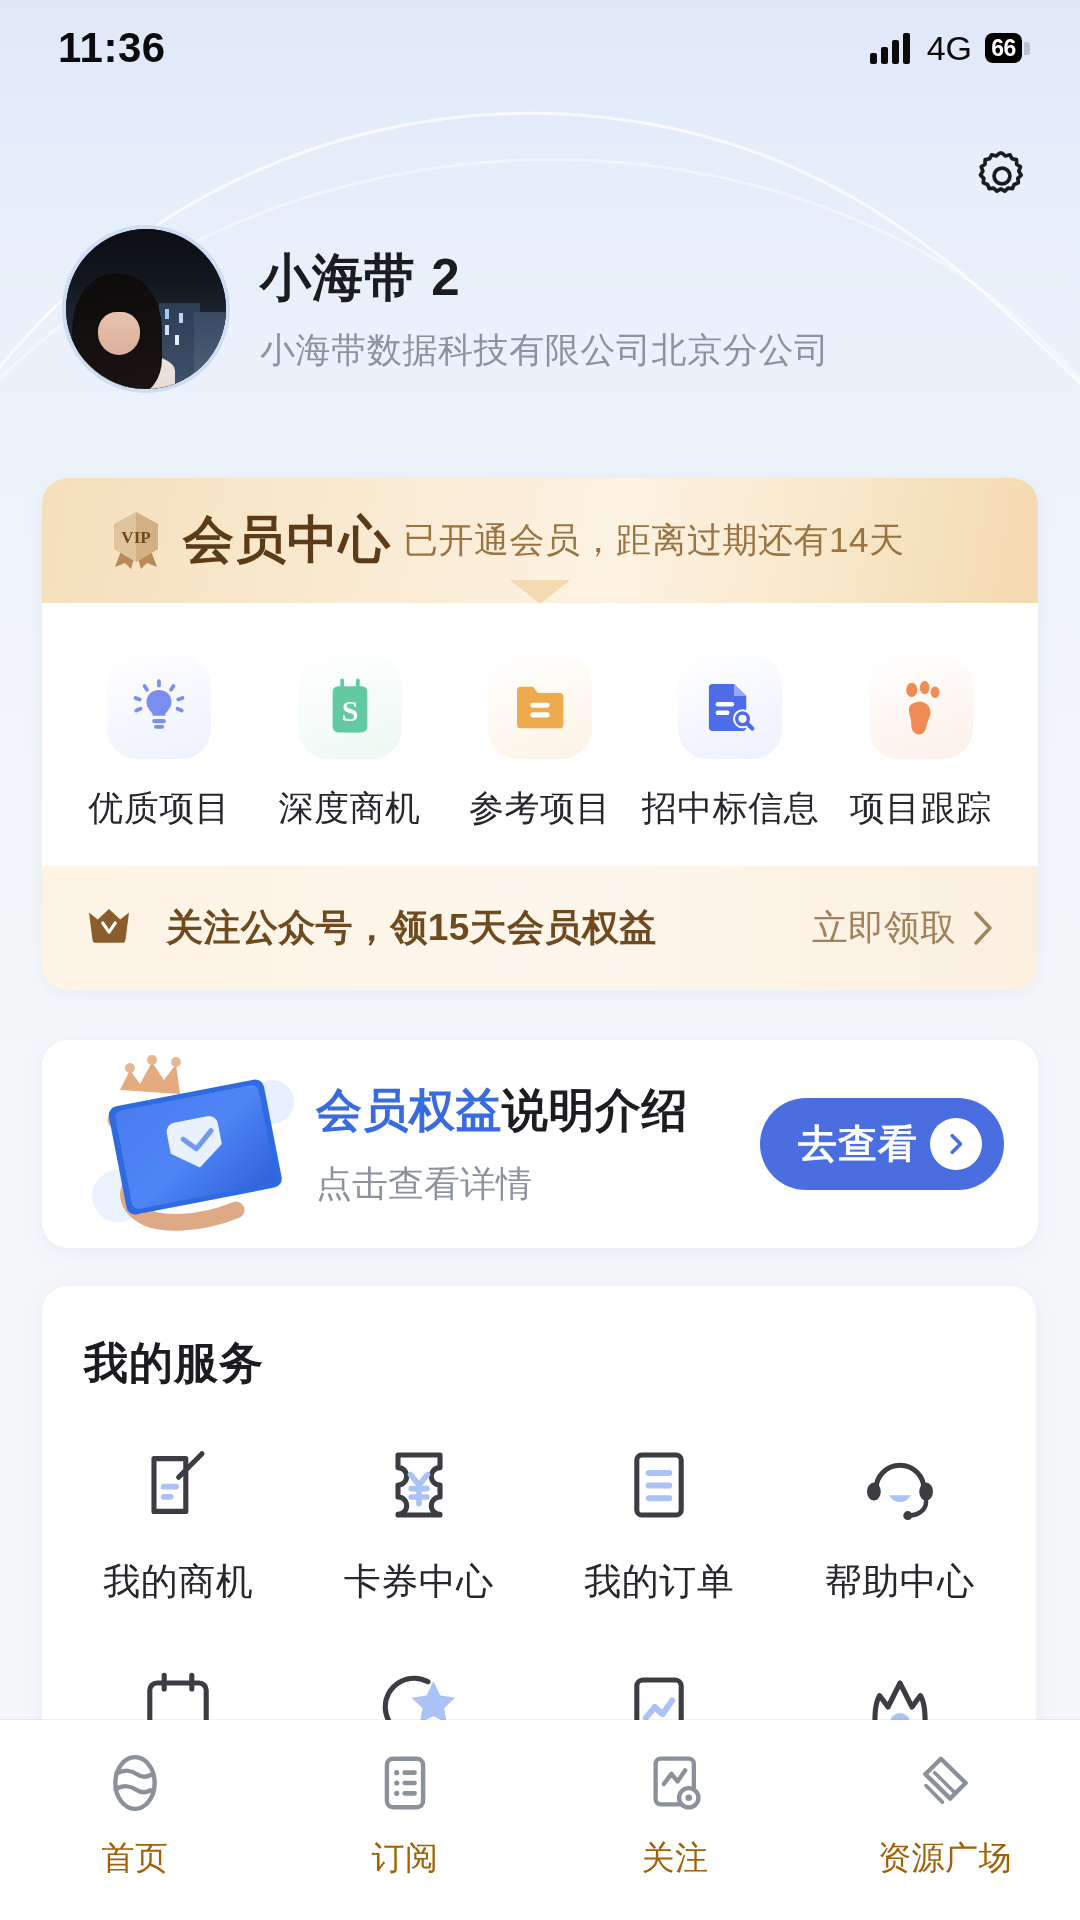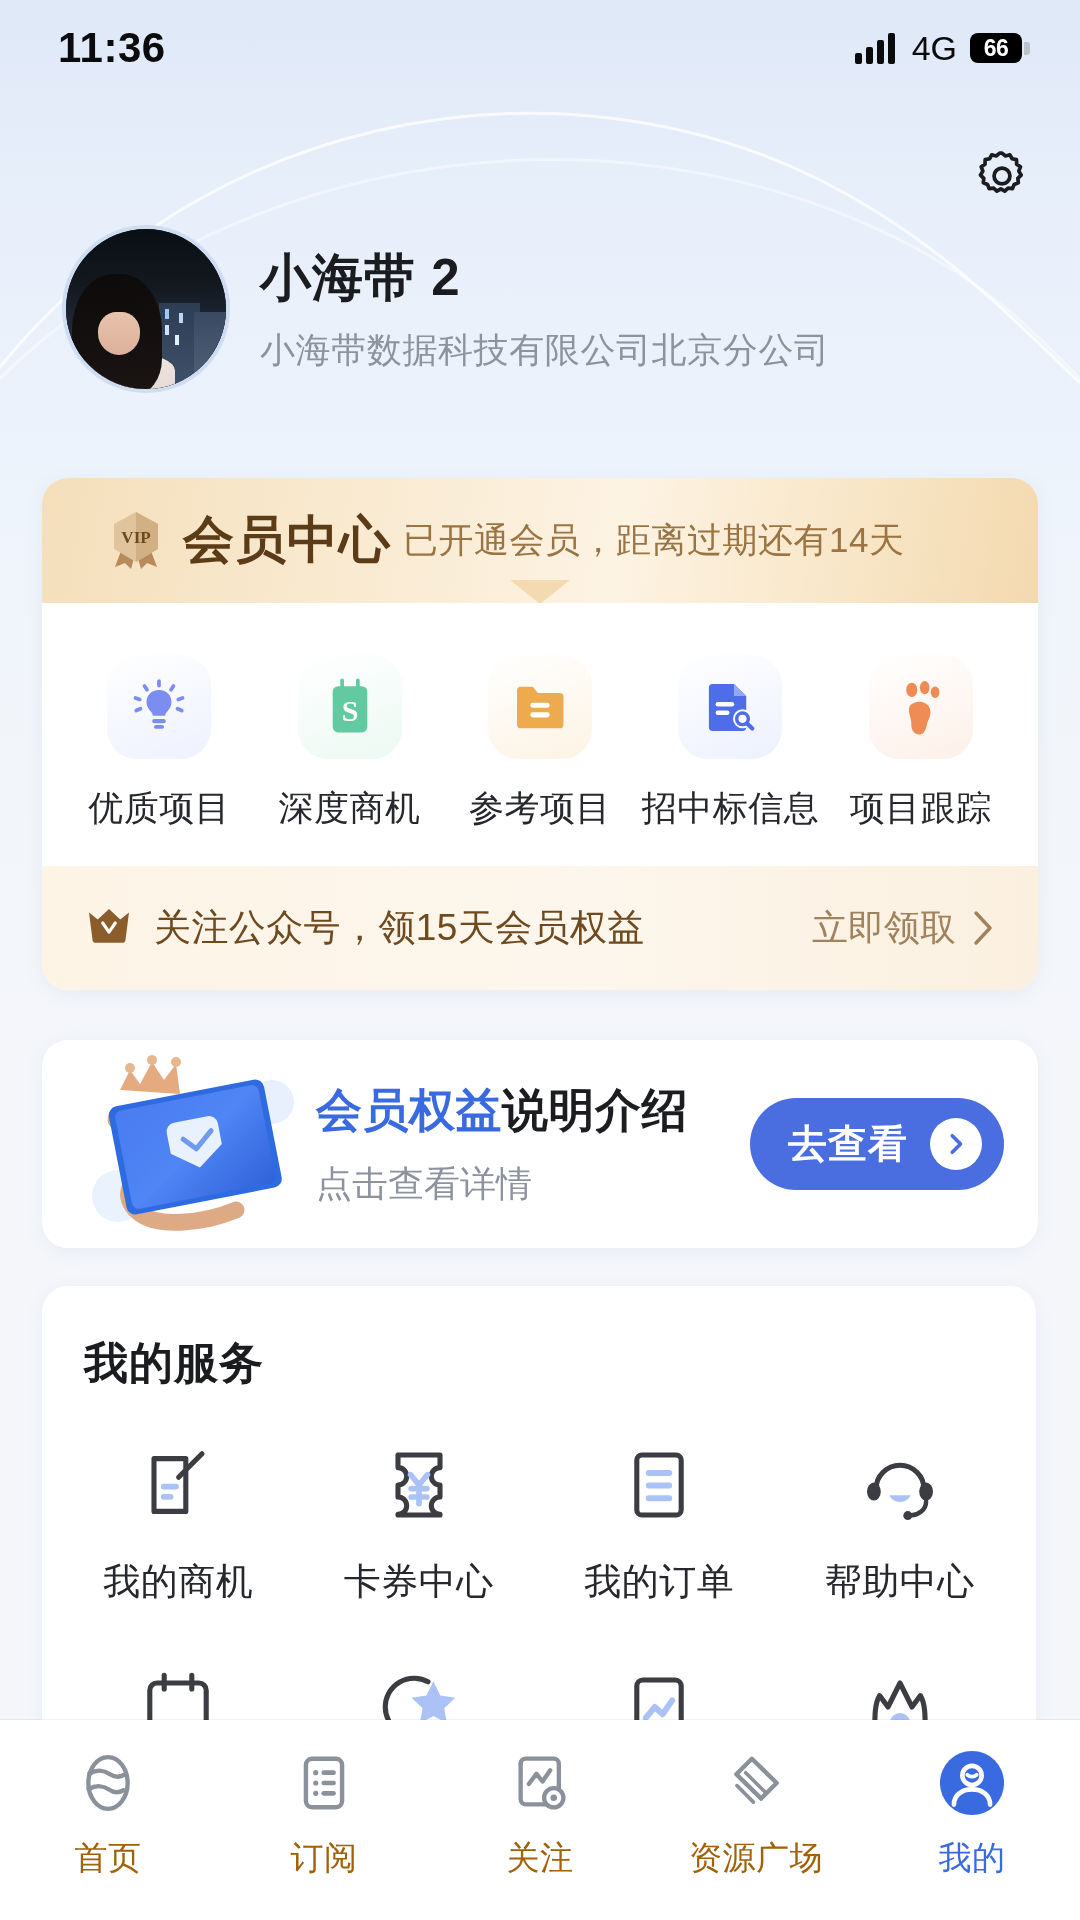--- a/index.html
+++ b/index.html
@@ -12,21 +12,21 @@
     position:relative; width:1080px; height:1920px; overflow:hidden;
     background:linear-gradient(180deg,#dfe8f7 0%, #e6eefa 170px, #eaf1fb 330px, #eef4fc 520px, #f2f5f9 760px, #f4f6fa 1100px, #f4f6fa 100%);
   }
   
   .arc { position:absolute; top:60px; left:0; width:1080px; height:360px; pointer-events:none; }
   
   .statusbar { position:absolute; top:0; left:0; width:1080px; height:96px; display:flex; align-items:center; justify-content:space-between; padding:0 58px; }
   .sb-time { font-size:42px; font-weight:700; color:#0b0b0d; letter-spacing:0.5px; }
   .sb-right { display:flex; align-items:center; gap:13px; }
   .sb-net { font-size:34px; font-weight:500; color:#0b0b0d; letter-spacing:0px; }
-  .batt { position:relative; width:52px; height:30px; border-radius:8px; background:#000; display:flex; align-items:center; justify-content:center; }
+  .batt { position:relative; width:37px; height:30px; border-radius:8px; background:#000; display:flex; align-items:center; justify-content:center; }
   .batt-txt { color:#fff; font-size:23px; font-weight:700; letter-spacing:-0.5px; }
   .batt-tip { position:absolute; right:-8px; top:9px; width:6px; height:13px; background:#bcc3cd; border-radius:0 3px 3px 0; }
   .batt-wrap { position:relative; display:flex; align-items:center; }
   
   .gear-btn { position:absolute; top:140px; right:42px; width:72px; height:72px; display:flex; align-items:center; justify-content:center; }
   
   .profile { position:absolute; top:225px; left:62px; display:flex; align-items:center; gap:30px; }
   .avatar { width:168px; height:168px; border-radius:50%; overflow:hidden; border:4px solid #cfddf3; position:relative; background:#11161d; flex:none; }
   .av-sky { position:absolute; inset:0; background:linear-gradient(180deg,#0b0f14 0%, #13181f 34%, #1b2330 52%, #232c3a 68%, #2d3744 100%); }
   .av-bld1 { position:absolute; left:58%; top:46%; width:26%; height:54%; background:linear-gradient(180deg,#2d3d54,#40516b); }
@@ -44,30 +44,30 @@
   .vipbadge { width:58px; height:64px; flex:none; position:relative; margin-right:18px; }
   .mc-title { font-size:51px; font-weight:700; color:#5c3b17; letter-spacing:1px; }
   .mc-sub { font-size:35px; color:#9a7442; margin-left:12px; letter-spacing:0.5px; }
   .mc-notch { position:absolute; left:50%; bottom:-1px; transform:translateX(-50%); width:0; height:0; border-left:30px solid transparent; border-right:30px solid transparent; border-top:24px solid #f3dab1; }
   .mc-notch2 { position:absolute; left:50%; bottom:-24px; transform:translateX(-50%); width:0; height:0; border-left:30px solid transparent; border-right:30px solid transparent; border-top:24px solid #fff; z-index:2; }
   .mc-grid { display:flex; padding:52px 22px 34px; background:#fff; }
   .mg-item { flex:1; display:flex; flex-direction:column; align-items:center; gap:26px; }
   .mg-ico { width:104px; height:104px; border-radius:30px; display:flex; align-items:center; justify-content:center; }
   .mg-label { font-size:35px; color:#26282d; letter-spacing:0.5px; white-space:nowrap; }
   .mc-promo { height:124px; background:linear-gradient(90deg,#fdf4e6 0%, #fdf6ec 55%, #fbf0e0 100%); display:flex; align-items:center; padding:0 42px; }
-  .promo-txt { font-size:37px; color:#6e4a1e; margin-left:20px; letter-spacing:0.4px; }
+  .promo-txt { font-size:37px; color:#6e4a1e; margin-left:32px; letter-spacing:0.4px;font-weight:bold; }
   .promo-act { margin-left:auto; display:flex; align-items:center; gap:14px; font-size:36px; color:#a0825d; }
   
   .bcard { position:absolute; top:1040px; left:42px; width:996px; height:208px; border-radius:26px; background:#fff; display:flex; align-items:center; padding:0 34px; box-shadow:0 4px 18px rgba(120,140,175,.09); overflow:hidden; }
   .bc-art { width:230px; height:200px; flex:none; position:relative; }
   .bc-txt { margin-left:10px; display:flex; flex-direction:column; gap:18px; }
   .bc-title { font-size:46px; font-weight:700; color:#1c1d21; letter-spacing:0.5px; }
   .bc-title .hl { color:#3a6ae0; }
   .bc-sub { font-size:36px; color:#8d939e; }
-  .bc-btn { margin-left:auto; height:92px; padding:0 22px 0 38px; border-radius:46px; background:#4a6ee0; display:flex; align-items:center; gap:22px; }
+  .bc-btn { margin-left:auto; height:92px; padding:0 22px 0 38px; border-radius:46px; background:#4a6ee0; display:flex; align-items:center; gap:12px; }
   .bc-btn-label { color:#fff; font-size:39px; font-weight:700; letter-spacing:1px; }
   .bc-btn-arrow { width:52px; height:52px; border-radius:50%; background:#fff; display:flex; align-items:center; justify-content:center; }
   
   .scard { position:absolute; top:1286px; left:42px; width:994px; height:560px; border-radius:26px; background:#fff; padding:48px 0 0; box-shadow:0 4px 18px rgba(120,140,175,.09); overflow:hidden; }
   .s-head { font-size:44px; font-weight:700; color:#1b1c1f; padding-left:42px; letter-spacing:1px; }
   .s-grid { display:flex; flex-wrap:wrap; padding:46px 16px 0; }
   .s-item { width:25%; display:flex; flex-direction:column; align-items:center; gap:26px; margin-bottom:54px; }
   .s-ico { width:92px; height:92px; display:flex; align-items:center; justify-content:center; }
   .s-label { font-size:37px; color:#26282d; letter-spacing:0.5px; white-space:nowrap; }
   
@@ -421,26 +421,15 @@
         <svg width="62" height="62" viewBox="0 0 24 24">
           <path d="M10.4 2.6L20 12l-6 6-9.6-9.4z" fill="none" stroke="#8b919b" stroke-width="1.7" stroke-linejoin="round"></path>
           <path d="M8 8l7.6 7.6" fill="none" stroke="#8b919b" stroke-width="1.4" stroke-linecap="round"></path>
           <path d="M6.4 10.6L14 18.2" fill="none" stroke="#8b919b" stroke-width="1.4" stroke-linecap="round"></path>
           <path d="M4.6 13L11 19.4" fill="none" stroke="#8b919b" stroke-width="1.4" stroke-linecap="round"></path>
         </svg>
       </div>
       <div class="tab-label">资源广场</div>
     </div>
 
-    <div class="tab active">
-      <div class="tab-ico">
-        <svg width="70" height="70" viewBox="0 0 24 24">
-          <circle cx="12" cy="12" r="11" fill="#3a6ae0"></circle>
-          <circle cx="12" cy="9.4" r="3.3" fill="none" stroke="#fff" stroke-width="1.6"></circle>
-          <path d="M5.8 19.4c0-3.3 2.8-5.2 6.2-5.2s6.2 1.9 6.2 5.2" fill="none" stroke="#fff" stroke-width="1.6" stroke-linecap="round"></path>
-          <path d="M10.4 9.2a2.3 2.3 0 003.2 0" fill="none" stroke="#fff" stroke-width="1.3" stroke-linecap="round"></path>
-        </svg>
-      </div>
-      <div class="tab-label">我的</div>
-    </div>
   </div>
 
 </div>
 
 </body></html>

